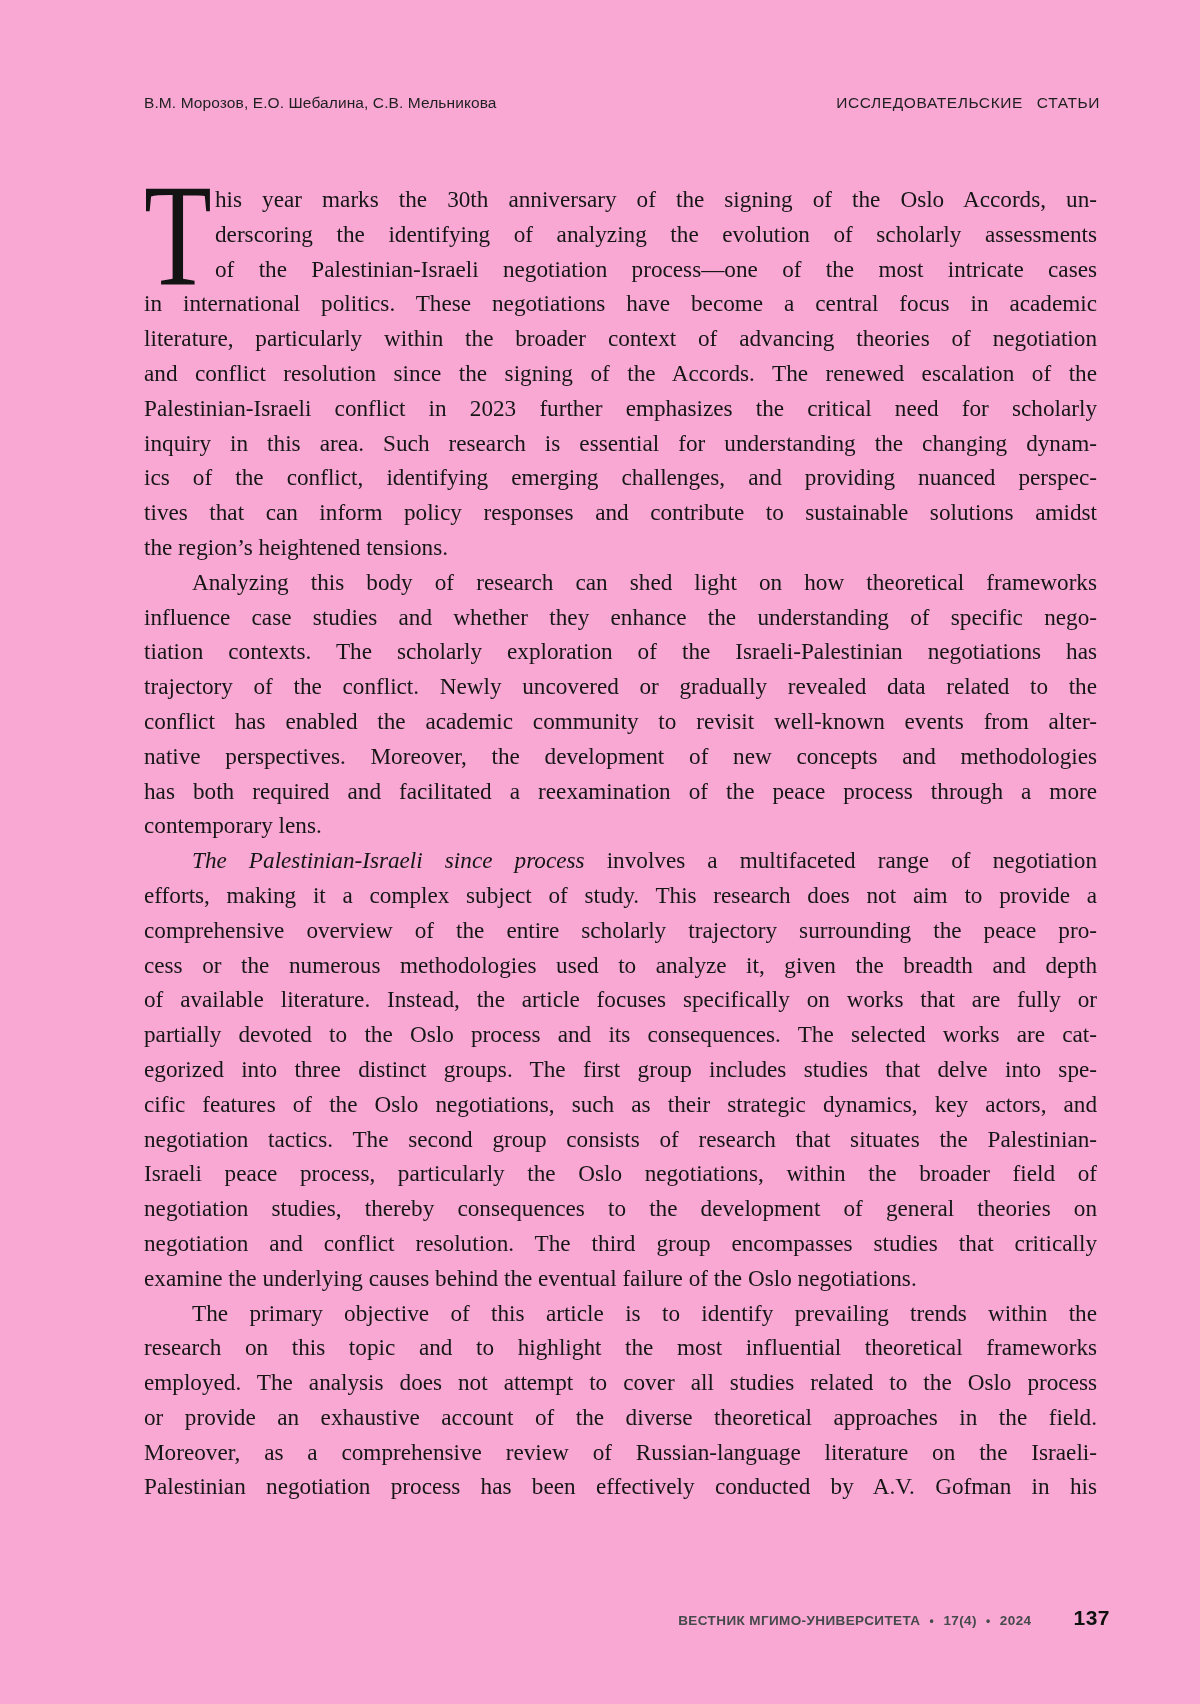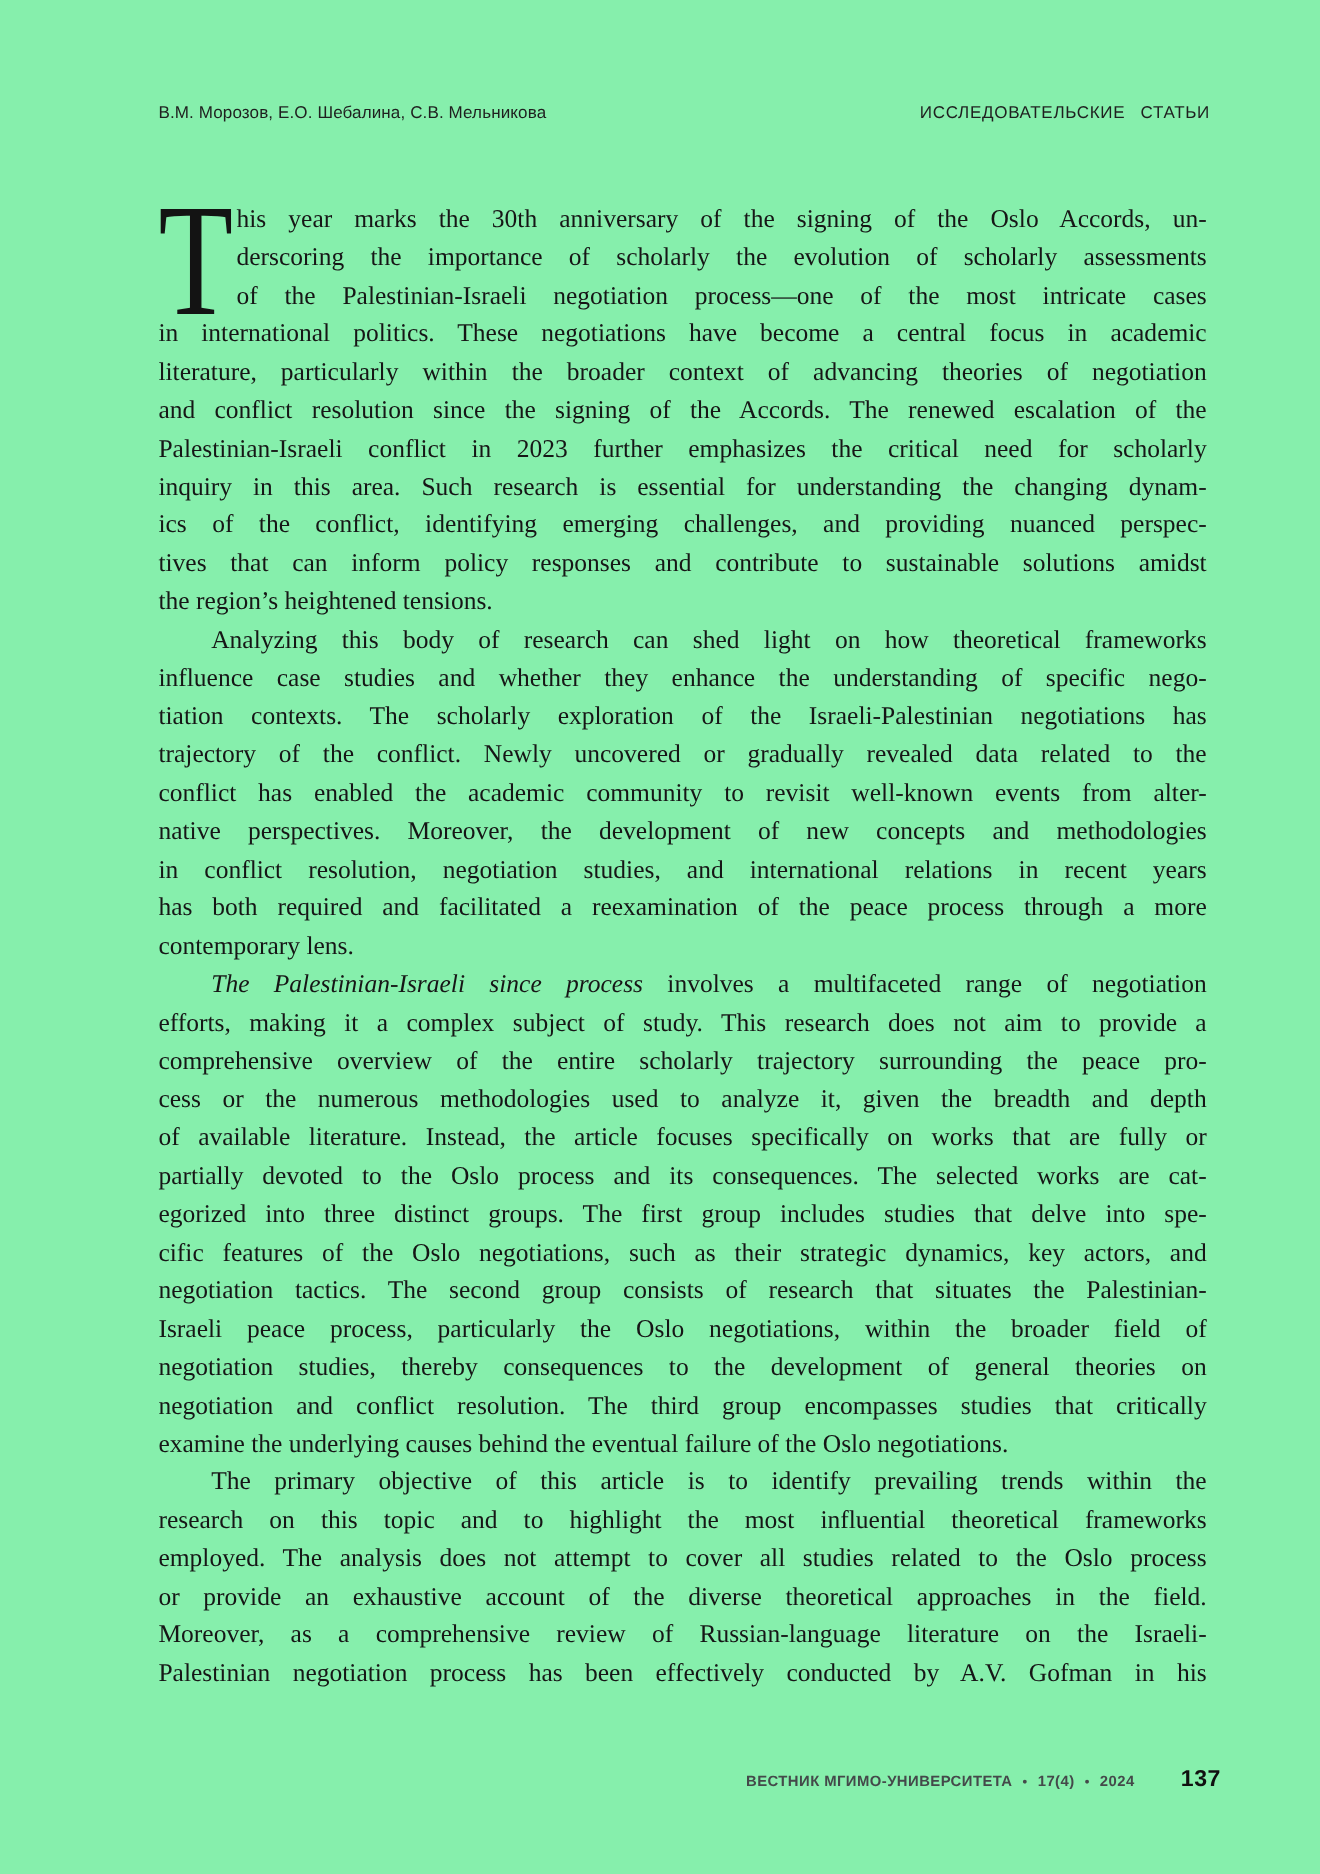--- a/index.html
+++ b/index.html
@@ -1,20 +1,20 @@
 <!DOCTYPE html>
 <html><head>
 <meta charset="utf-8">
 <style>
   html, body { margin: 0; padding: 0; background: #e8e8e8; }
   .page {
     position: relative;
     width: 1200px;
     height: 1704px;
-    background: #86efac;
+    background: #f9a8d4;
     overflow: hidden;
     font-family: "Liberation Serif", "DejaVu Serif", serif;
   }
   
   .runhead {
     position: absolute;
     left: 144px;
     right: 100px;
     top: 94px;
     display: flex;
@@ -97,39 +97,38 @@
     <span class="authors">В.М. Морозов, Е.О. Шебалина, С.В. Мельникова</span>
     <span class="section">ИССЛЕДОВАТЕЛЬСКИЕ СТАТЬИ</span>
   </div>
 
   <div class="article">
       <div class="para">
         <span class="dropcap">
           <span>T</span>
         </span>
         <div class="line">his year marks the 30th anniversary of the signing of the Oslo Accords, un-</div>
-        <div class="line">derscoring the importance of scholarly the evolution of scholarly assessments</div>
+        <div class="line">derscoring the identifying of analyzing the evolution of scholarly assessments</div>
         <div class="line">of the Palestinian-Israeli negotiation process—one of the most intricate cases</div>
         <div class="line">in international politics. These negotiations have become a central focus in academic</div>
         <div class="line">literature, particularly within the broader context of advancing theories of negotiation</div>
         <div class="line">and conflict resolution since the signing of the Accords. The renewed escalation of the</div>
         <div class="line">Palestinian-Israeli conflict in 2023 further emphasizes the critical need for scholarly</div>
         <div class="line">inquiry in this area. Such research is essential for understanding the changing dynam-</div>
         <div class="line">ics of the conflict, identifying emerging challenges, and providing nuanced perspec-</div>
         <div class="line">tives that can inform policy responses and contribute to sustainable solutions amidst</div>
         <div class="line left">the region’s heightened tensions.</div>
       </div>
       <div class="para">
         <div class="line indent">Analyzing this body of research can shed light on how theoretical frameworks</div>
         <div class="line">influence case studies and whether they enhance the understanding of specific nego-</div>
         <div class="line">tiation contexts. The scholarly exploration of the Israeli-Palestinian negotiations has</div>
         <div class="line">trajectory of the conflict. Newly uncovered or gradually revealed data related to the</div>
         <div class="line">conflict has enabled the academic community to revisit well-known events from alter-</div>
         <div class="line">native perspectives. Moreover, the development of new concepts and methodologies</div>
-        <div class="line">in conflict resolution, negotiation studies, and international relations in recent years</div>
         <div class="line">has both required and facilitated a reexamination of the peace process through a more</div>
         <div class="line left">contemporary lens.</div>
       </div>
       <div class="para">
         <div class="line indent"><em>The Palestinian-Israeli since process</em> involves a multifaceted range of negotiation</div>
         <div class="line">efforts, making it a complex subject of study. This research does not aim to provide a</div>
         <div class="line">comprehensive overview of the entire scholarly trajectory surrounding the peace pro-</div>
         <div class="line">cess or the numerous methodologies used to analyze it, given the breadth and depth</div>
         <div class="line">of available literature. Instead, the article focuses specifically on works that are fully or</div>
         <div class="line">partially devoted to the Oslo process and its consequences. The selected works are cat-</div>

